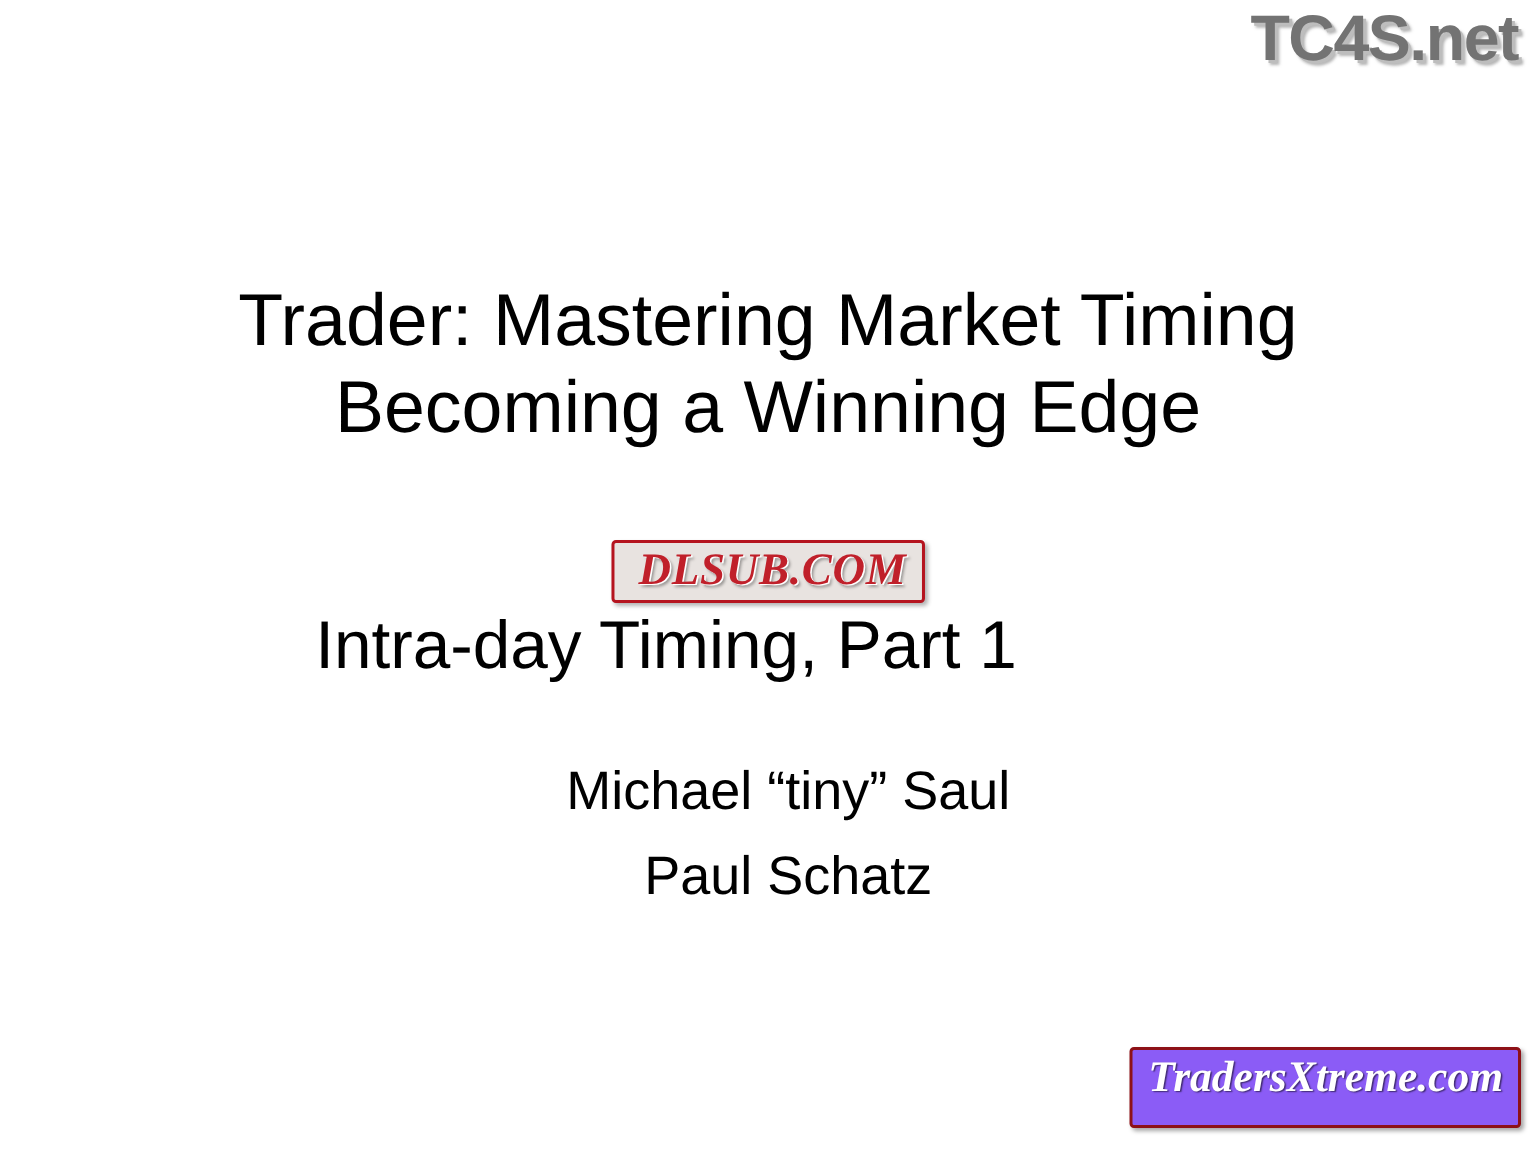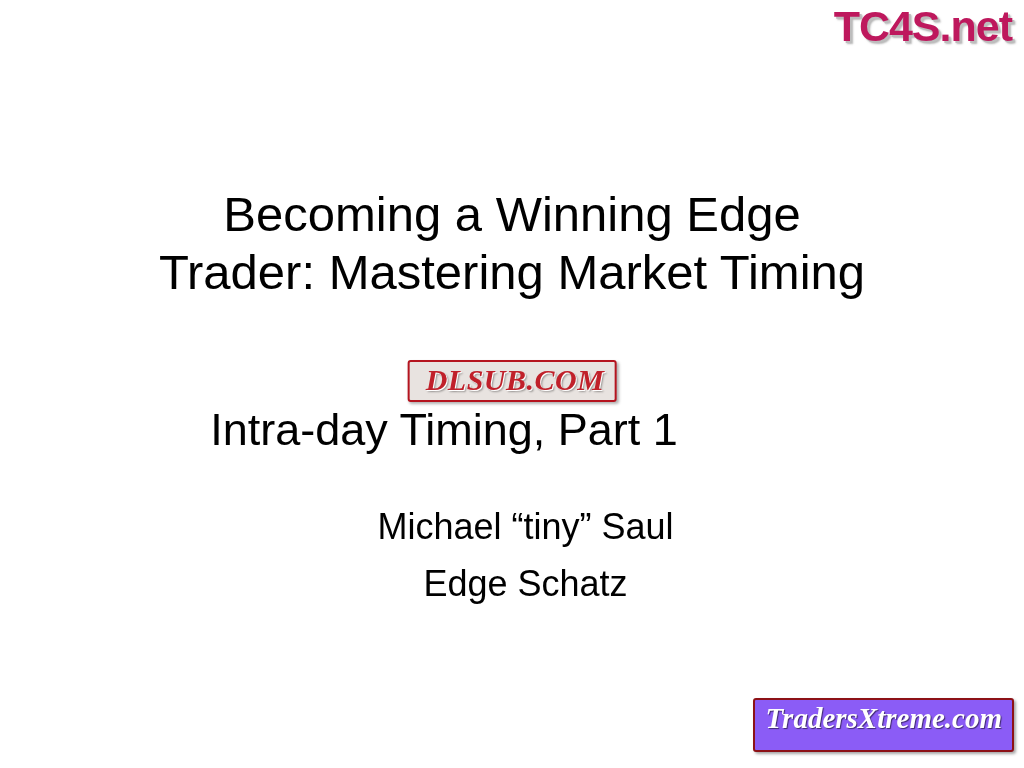--- a/index.html
+++ b/index.html
@@ -19,21 +19,21 @@
 
   
   .wm-tc4s {
     position: absolute;
     top: 2px;
     right: 12px;
     font-family: "Liberation Sans", sans-serif;
     font-weight: bold;
     font-size: 43px;
     letter-spacing: -1px;
-    color: #be185d;
+    color: #737373;
     text-shadow:
       2px 2px 0 #bdbdbd,
       3px 3px 2px rgba(120,120,120,0.55);
     white-space: nowrap;
   }
 
   
   .title-block {
     position: absolute;
     top: 185px;
@@ -115,28 +115,28 @@
   }
 </style>
 </head>
 <body>
 
 <div class="slide">
 
   <div class="wm-tc4s">TC4S.net</div>
 
   <div class="title-block">
+    <span class="title-line">Trader: Mastering Market Timing</span>
     <span class="title-line">Becoming a Winning Edge</span>
-    <span class="title-line">Trader: Mastering Market Timing</span>
   </div>
 
   <div class="wm-dlsub">DLSUB.COM</div>
 
   <div class="subtitle">Intra-day Timing, Part 1</div>
 
   <div class="presenters">
     <span class="presenter">Michael “tiny” Saul</span>
-    <span class="presenter">Edge Schatz</span>
+    <span class="presenter">Paul Schatz</span>
   </div>
 
   <div class="wm-traders">TradersXtreme.com</div>
 
 </div>
 
 </body></html>

